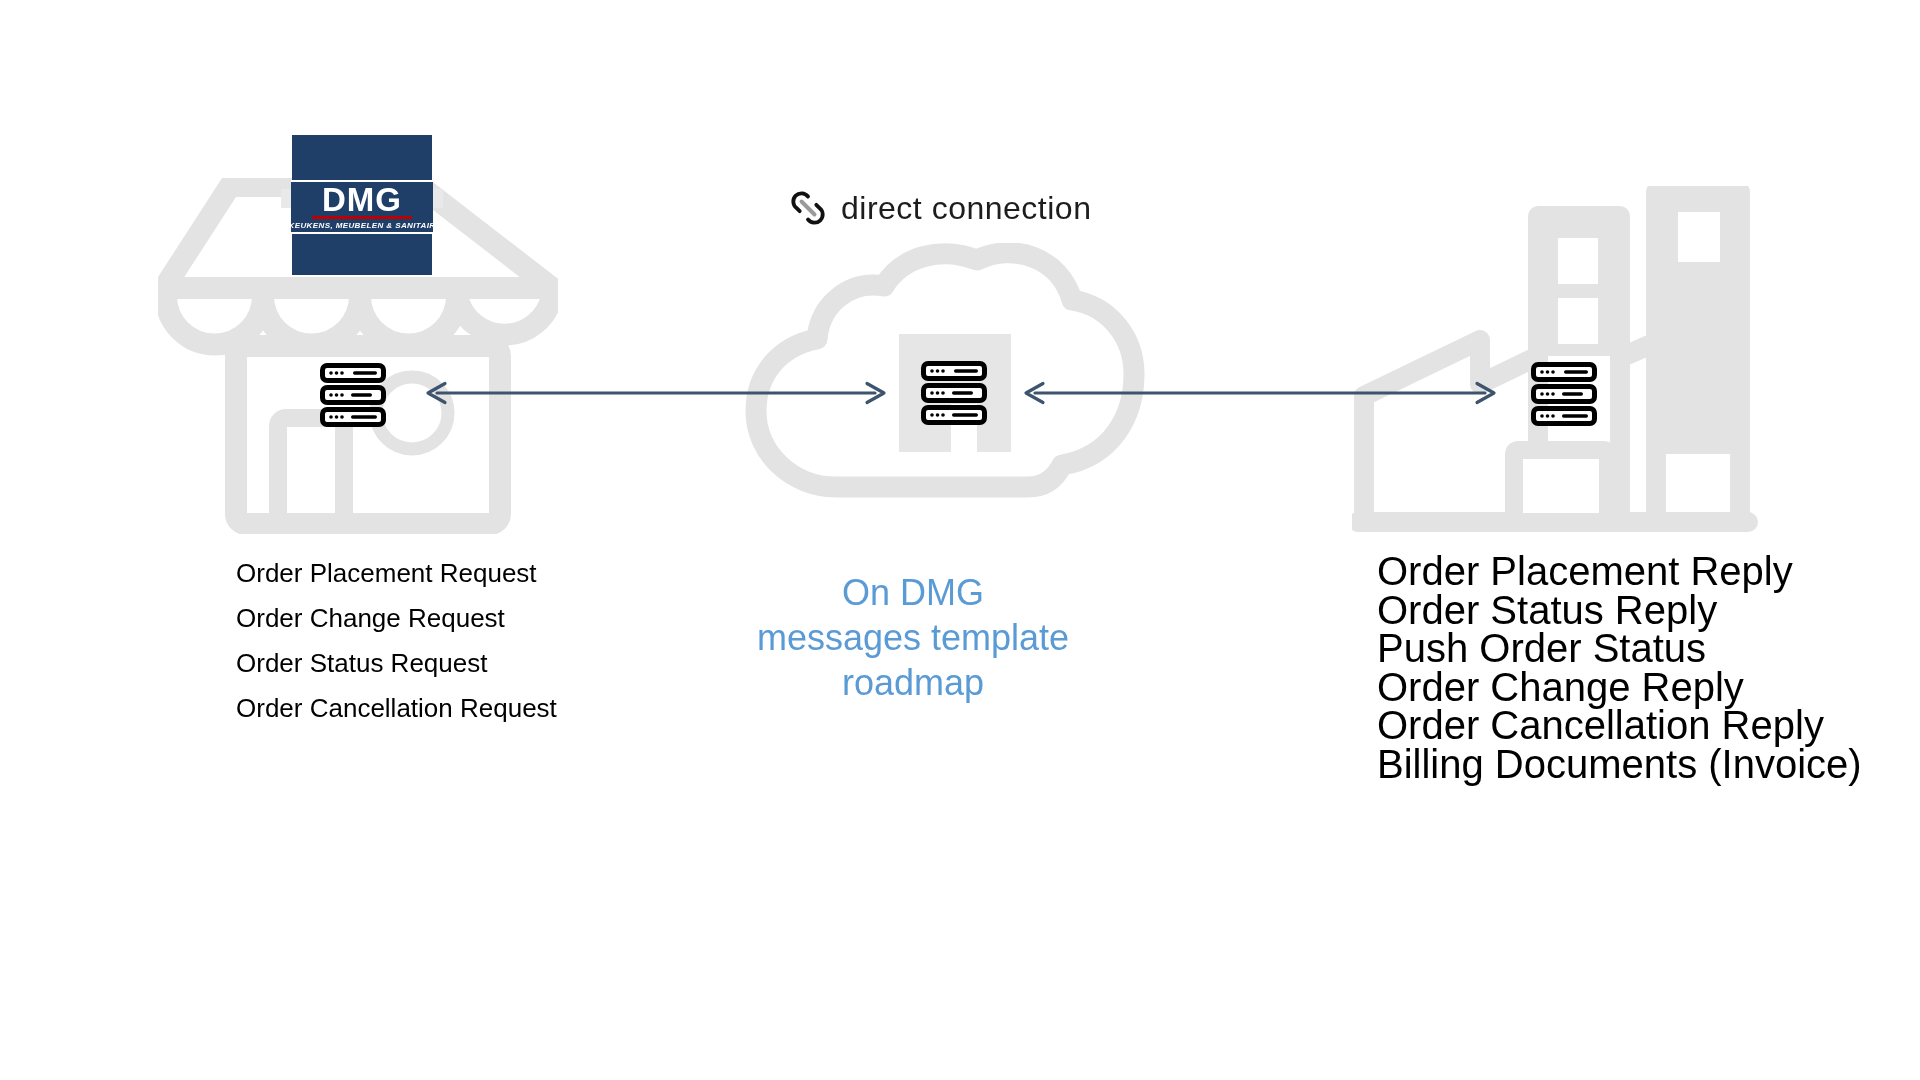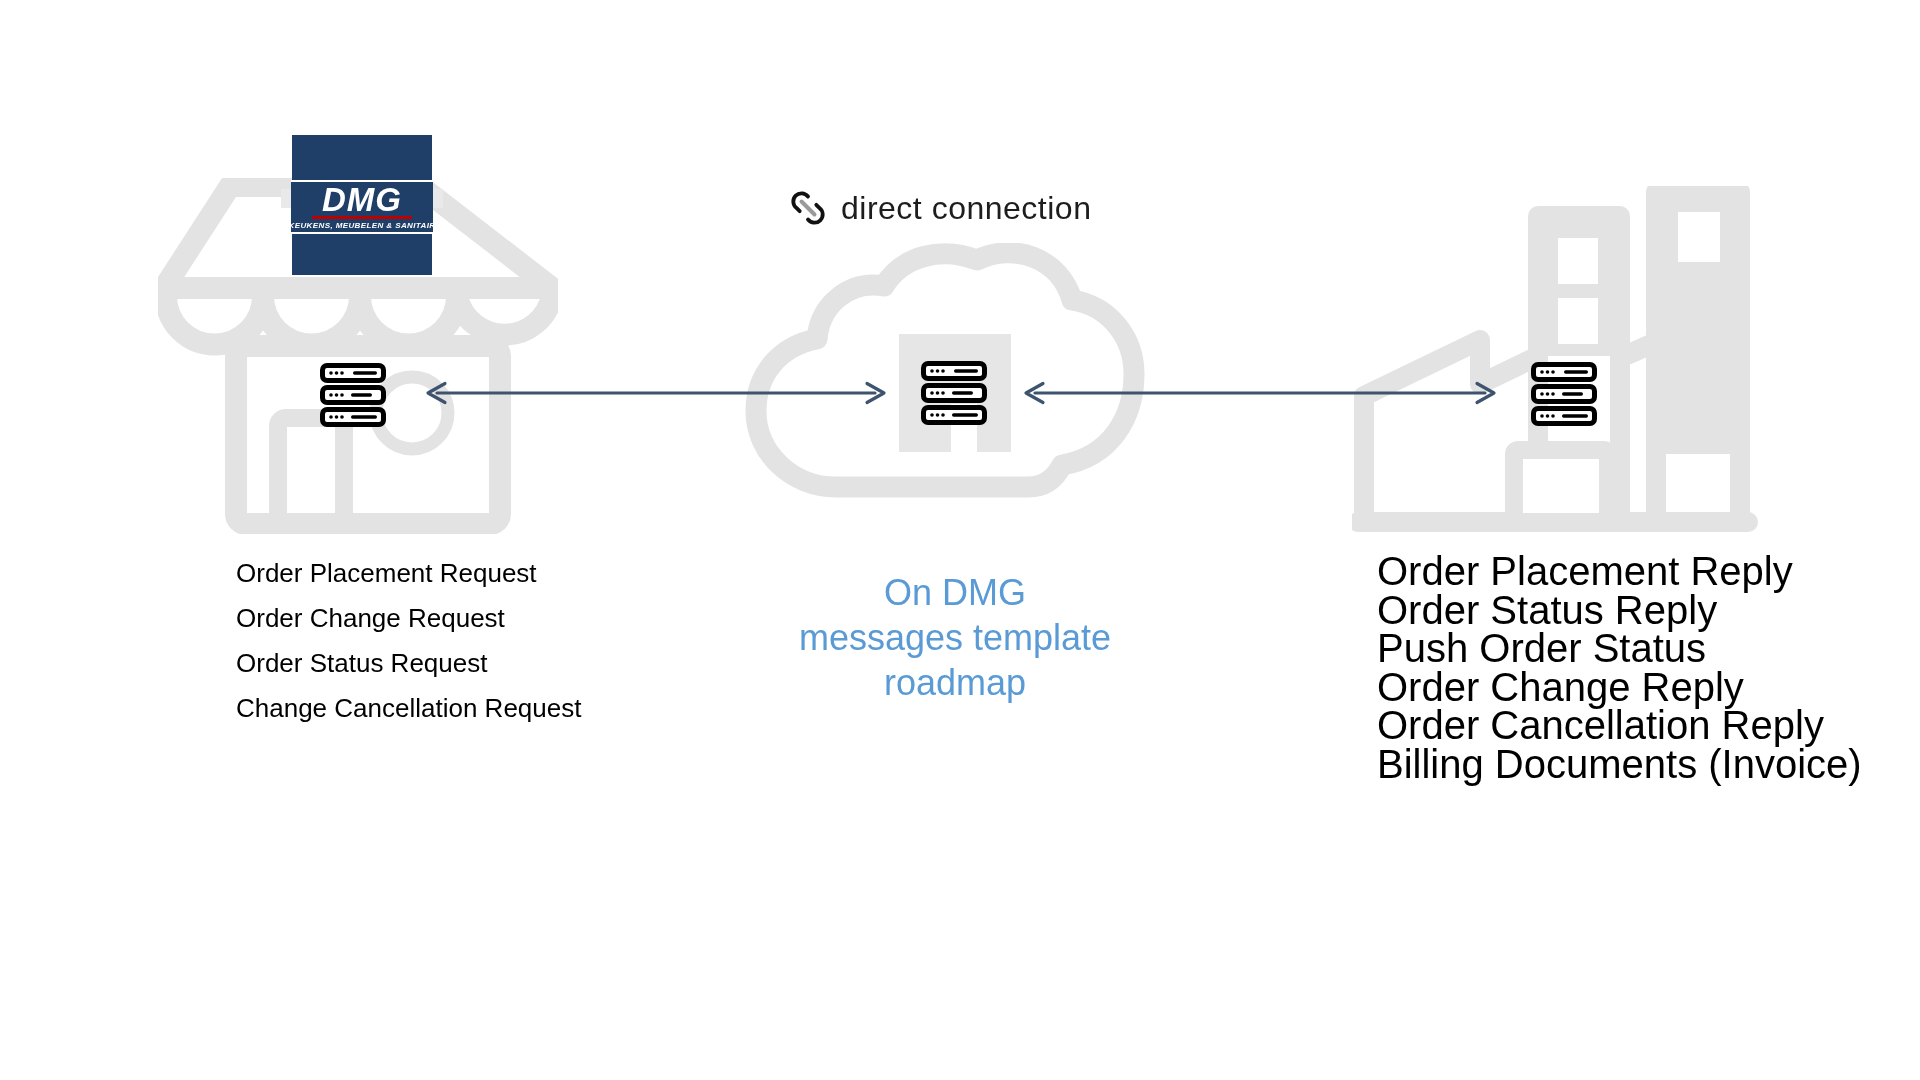--- a/index.html
+++ b/index.html
@@ -14,41 +14,41 @@
 
   
   .logo-square{left:292px;top:135px;width:140px;height:140px;background:#1f3e68;}
   .logo-tab{width:12px;height:19px;background:#e9e9e9;top:189px;}
   .logo-band{
     left:291px;top:180px;width:142px;height:50px;background:#1f3e68;
     border-top:2px solid #ffffff;border-bottom:2px solid #ffffff;
     display:flex;flex-direction:column;align-items:center;justify-content:center;
   }
   .logo-brand{
-    color:#ffffff;font-weight:bold;font-style:italic;font-size:33px;line-height:0.95;
+    color:#ffffff;font-weight:bold;font-size:33px;line-height:0.95;
     letter-spacing:1px;
   }
   .logo-underline{width:100px;height:3px;background:#c00000;margin-top:1px;}
   .logo-tagline{
     color:#ffffff;font-weight:bold;font-style:italic;font-size:8px;
     letter-spacing:0.4px;margin-top:2px;white-space:nowrap;
   }
 
   
   .mid-block{left:899px;top:334px;width:112px;height:118px;background:#e6e6e6;}
   .mid-block-notch{position:absolute;left:52px;top:70px;width:26px;height:48px;background:#ffffff;}
 
   
   .conn-label{left:788px;top:188px;display:flex;align-items:center;gap:13px;}
   .conn-text{font-size:32px;color:#1d1d1d;letter-spacing:0.5px;}
 
   
   .msg-list-left{left:236px;top:551px;font-size:26px;line-height:45px;color:#000000;}
   .msg-list-right{left:1377px;top:552px;font-size:40px;line-height:38.5px;color:#000000;}
-  .cloud-note{left:760px;top:570px;width:390px;text-align:center;
+  .cloud-note{left:718px;top:570px;width:390px;text-align:center;
               font-size:36px;line-height:45px;color:#5b9bd5;}
 </style>
 </head>
 <body>
 
 <div class="abs" style="left:0;top:0;width:1920px;height:1080px;">
 
   <svg class="abs" style="left:158px;top:178px;" width="400" height="356" viewBox="0 0 400 356">
     <path class="gray-stroke" stroke-width="22" d="M72,8 L262,8 L394,110 L6,110 Z"></path>
     <path class="gray-stroke" stroke-width="22" d="M8,118 a48.5,48.5 0 0 0 97,0 a48.5,48.5 0 0 0 97,0 a48.5,48.5 0 0 0 97,0 a48.5,48.5 0 0 0 95,0"></path>
@@ -190,21 +190,21 @@
       <path d="M20,8.5 A8.2,8.2 0 1 0 8.5,20 l3.2,3.2" fill="none" stroke="#111111" stroke-width="3.8" stroke-linecap="round"></path>
       <path d="M20,31.5 A8.2,8.2 0 1 0 31.5,20 l-3.2,-3.2" fill="none" stroke="#111111" stroke-width="3.8" stroke-linecap="round"></path>
     </svg>
     <span class="conn-text">direct connection</span>
   </div>
 
   <div class="abs msg-list-left">
       <div class="msg-line">Order Placement Request</div>
       <div class="msg-line">Order Change Request</div>
       <div class="msg-line">Order Status Request</div>
-      <div class="msg-line">Change Cancellation Request</div>
+      <div class="msg-line">Order Cancellation Request</div>
     </div>
 
   <div class="abs cloud-note">
       <div class="note-line">On DMG</div>
       <div class="note-line">messages template</div>
       <div class="note-line">roadmap</div>
     </div>
 
   <div class="abs msg-list-right">
       <div class="msg-line">Order Placement Reply</div>

